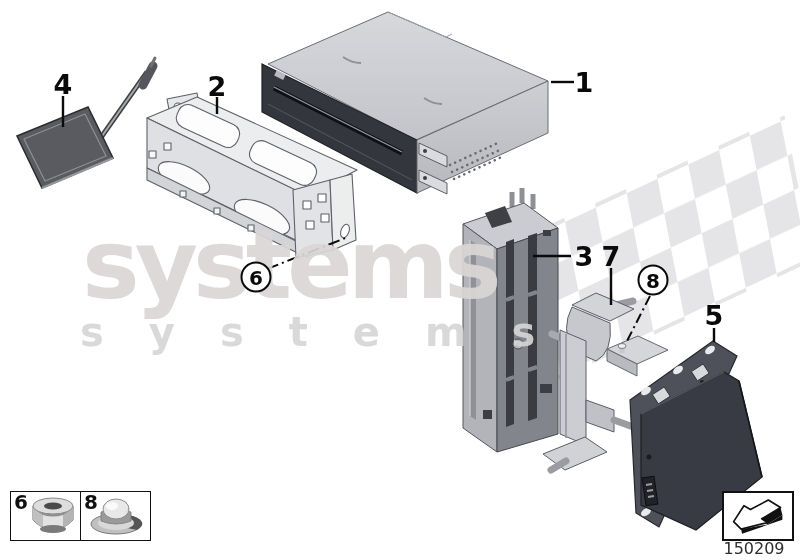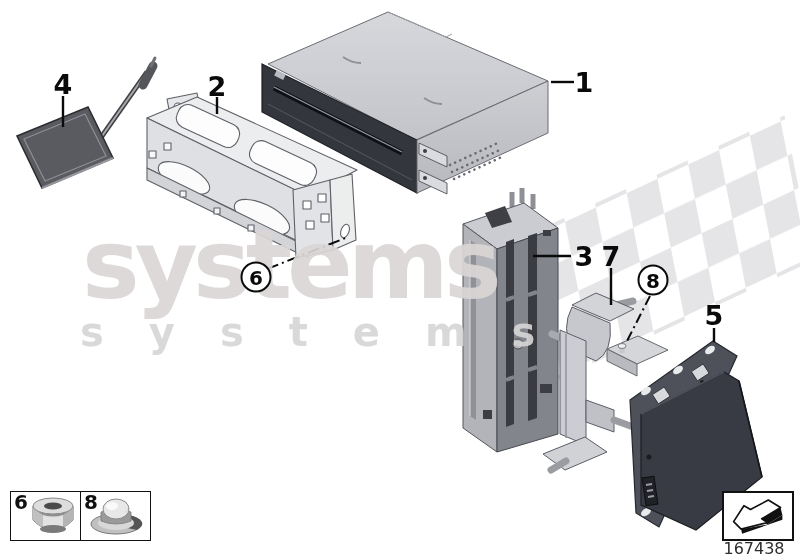--- a/index.html
+++ b/index.html
@@ -229,15 +229,15 @@
     </div>
   </div>
 
   <div class="arrowbox">
     <svg width="60" height="40" viewBox="0 0 64 42">
       <path d="M36,24 L56,12 L58,20 L42,30 Z" fill="#111"></path>
       <path d="M14,35 L42,30 L58,20 L58,25 L15,40 Z" fill="#111"></path>
       <path d="M6,27 L17,10 L24,14 L43,4 L56,12 L36,24 L42,28 L14,35 Z" fill="#ffffff" stroke="#111" stroke-width="1.8" stroke-linejoin="round"></path>
     </svg>
   </div>
-  <div class="diagnum">167438</div>
+  <div class="diagnum">150209</div>
 
 </div>
 
 </body></html>

